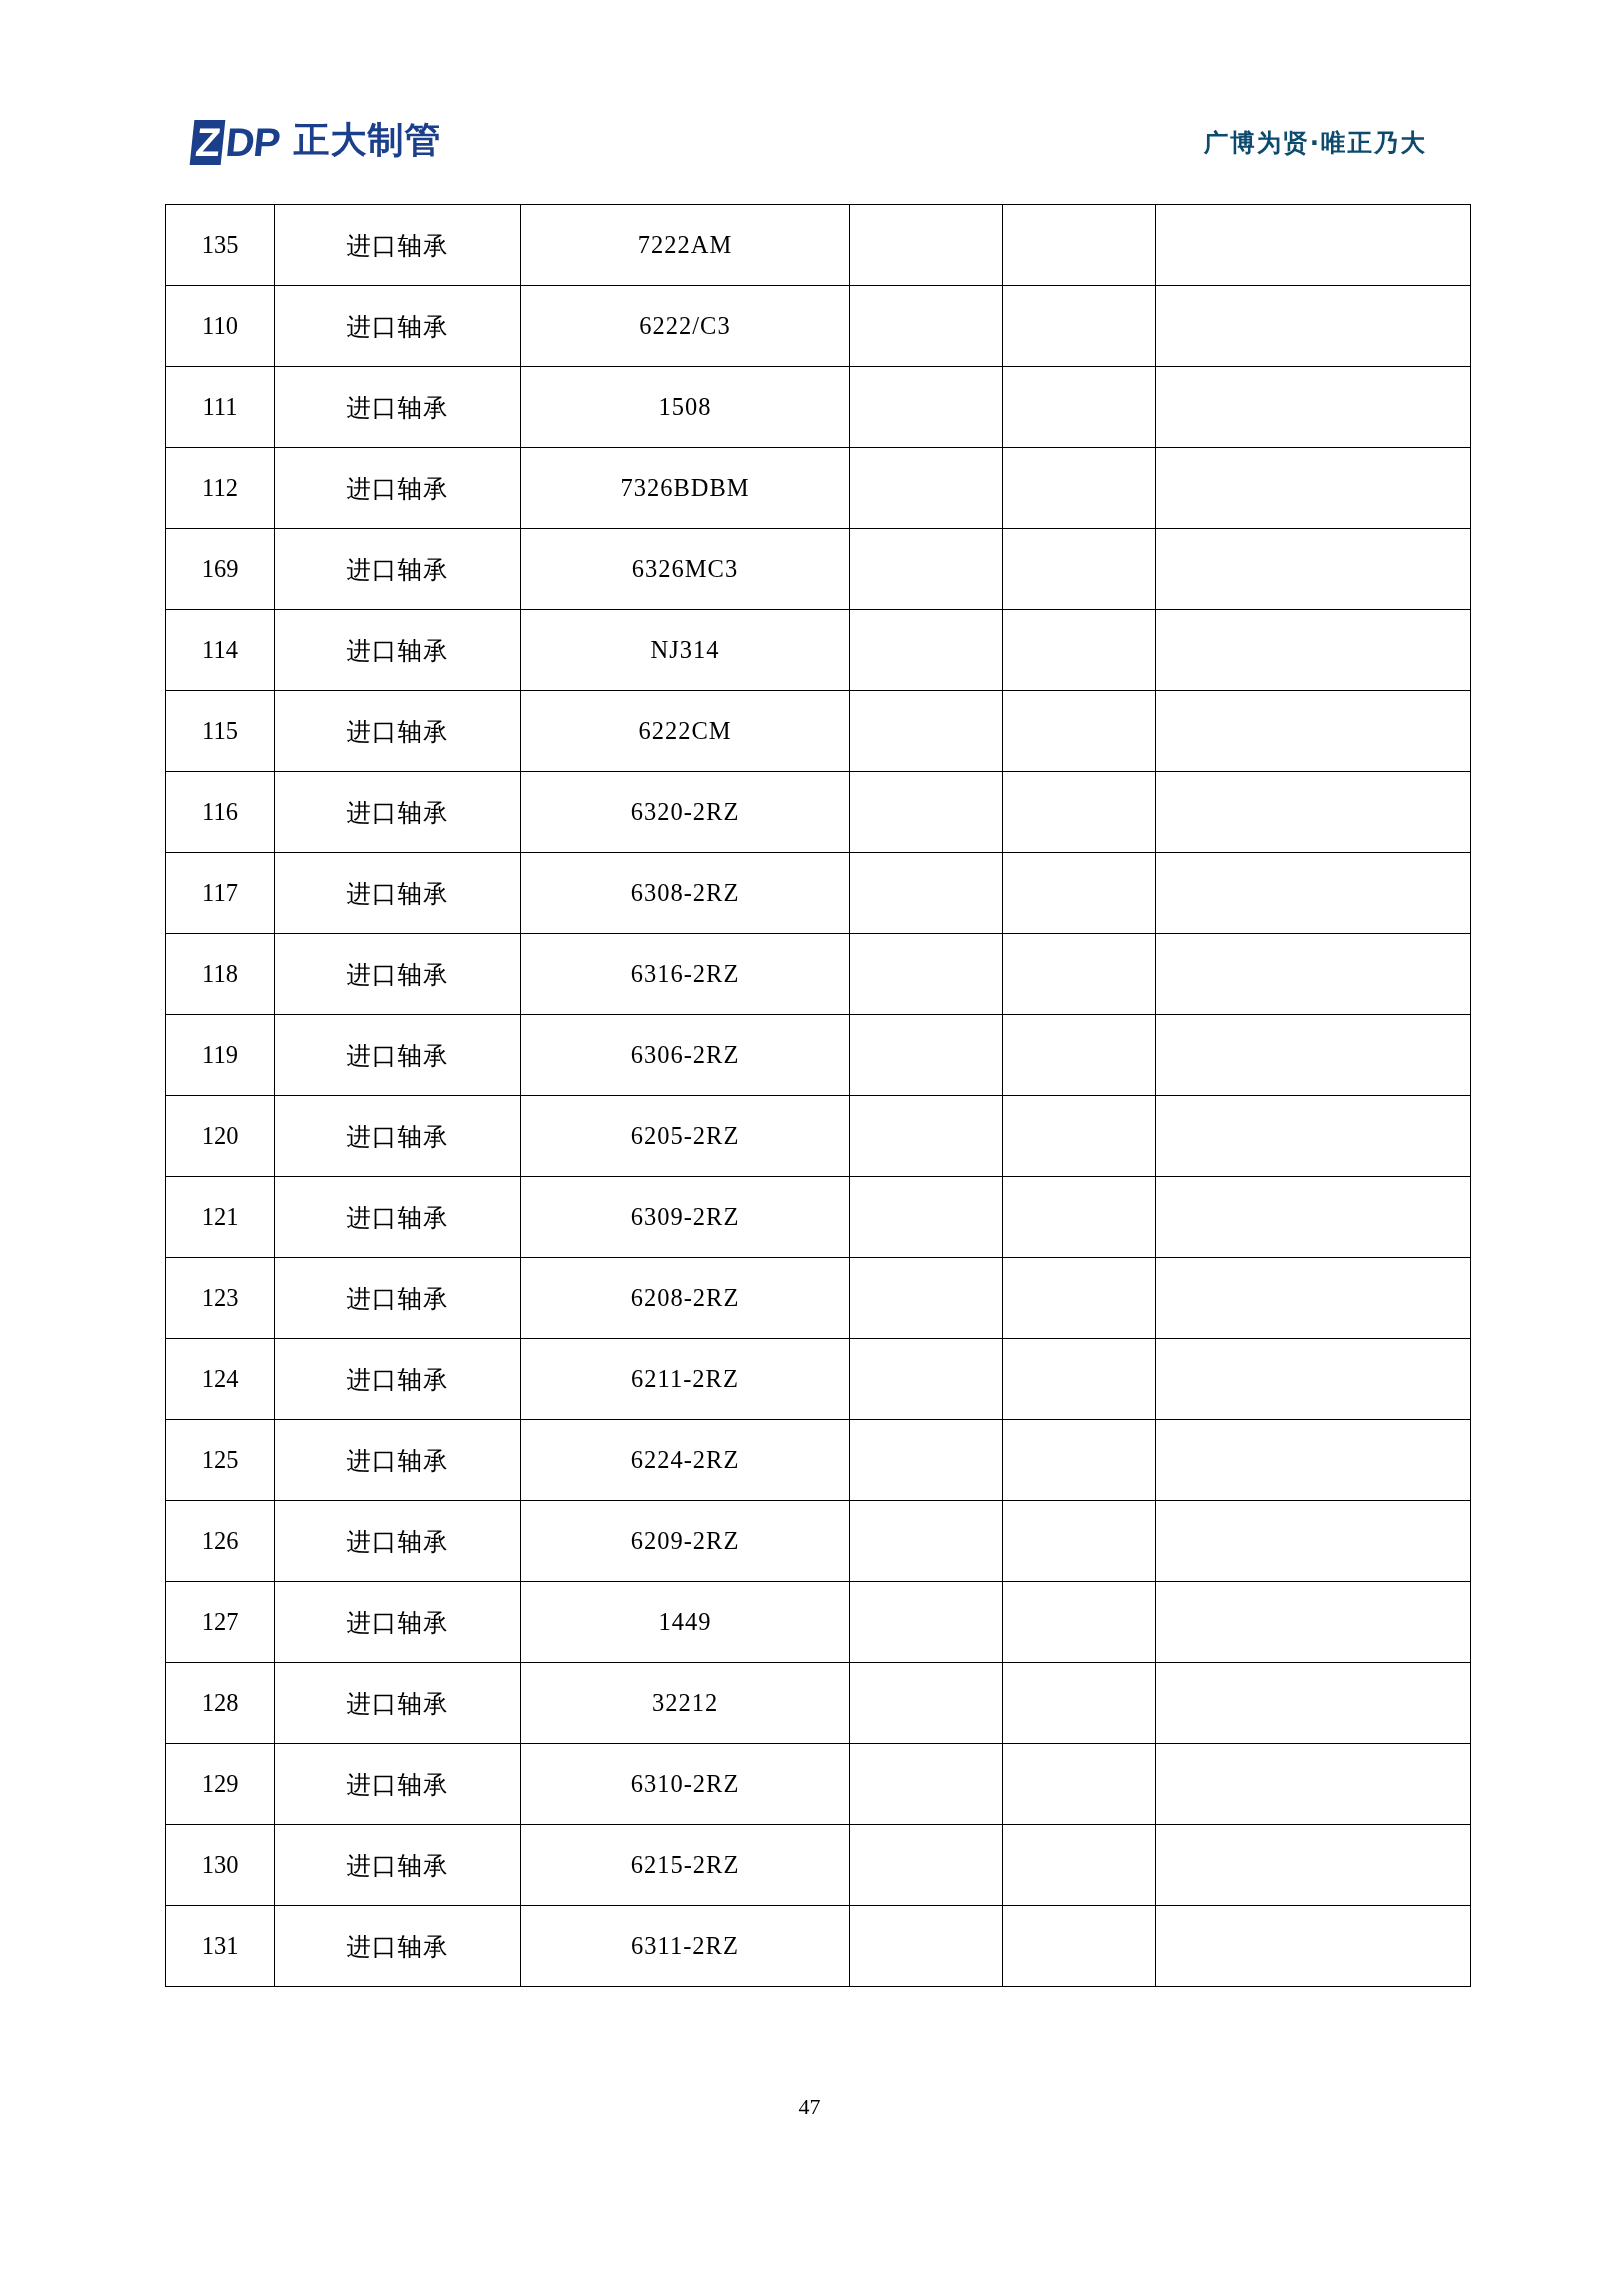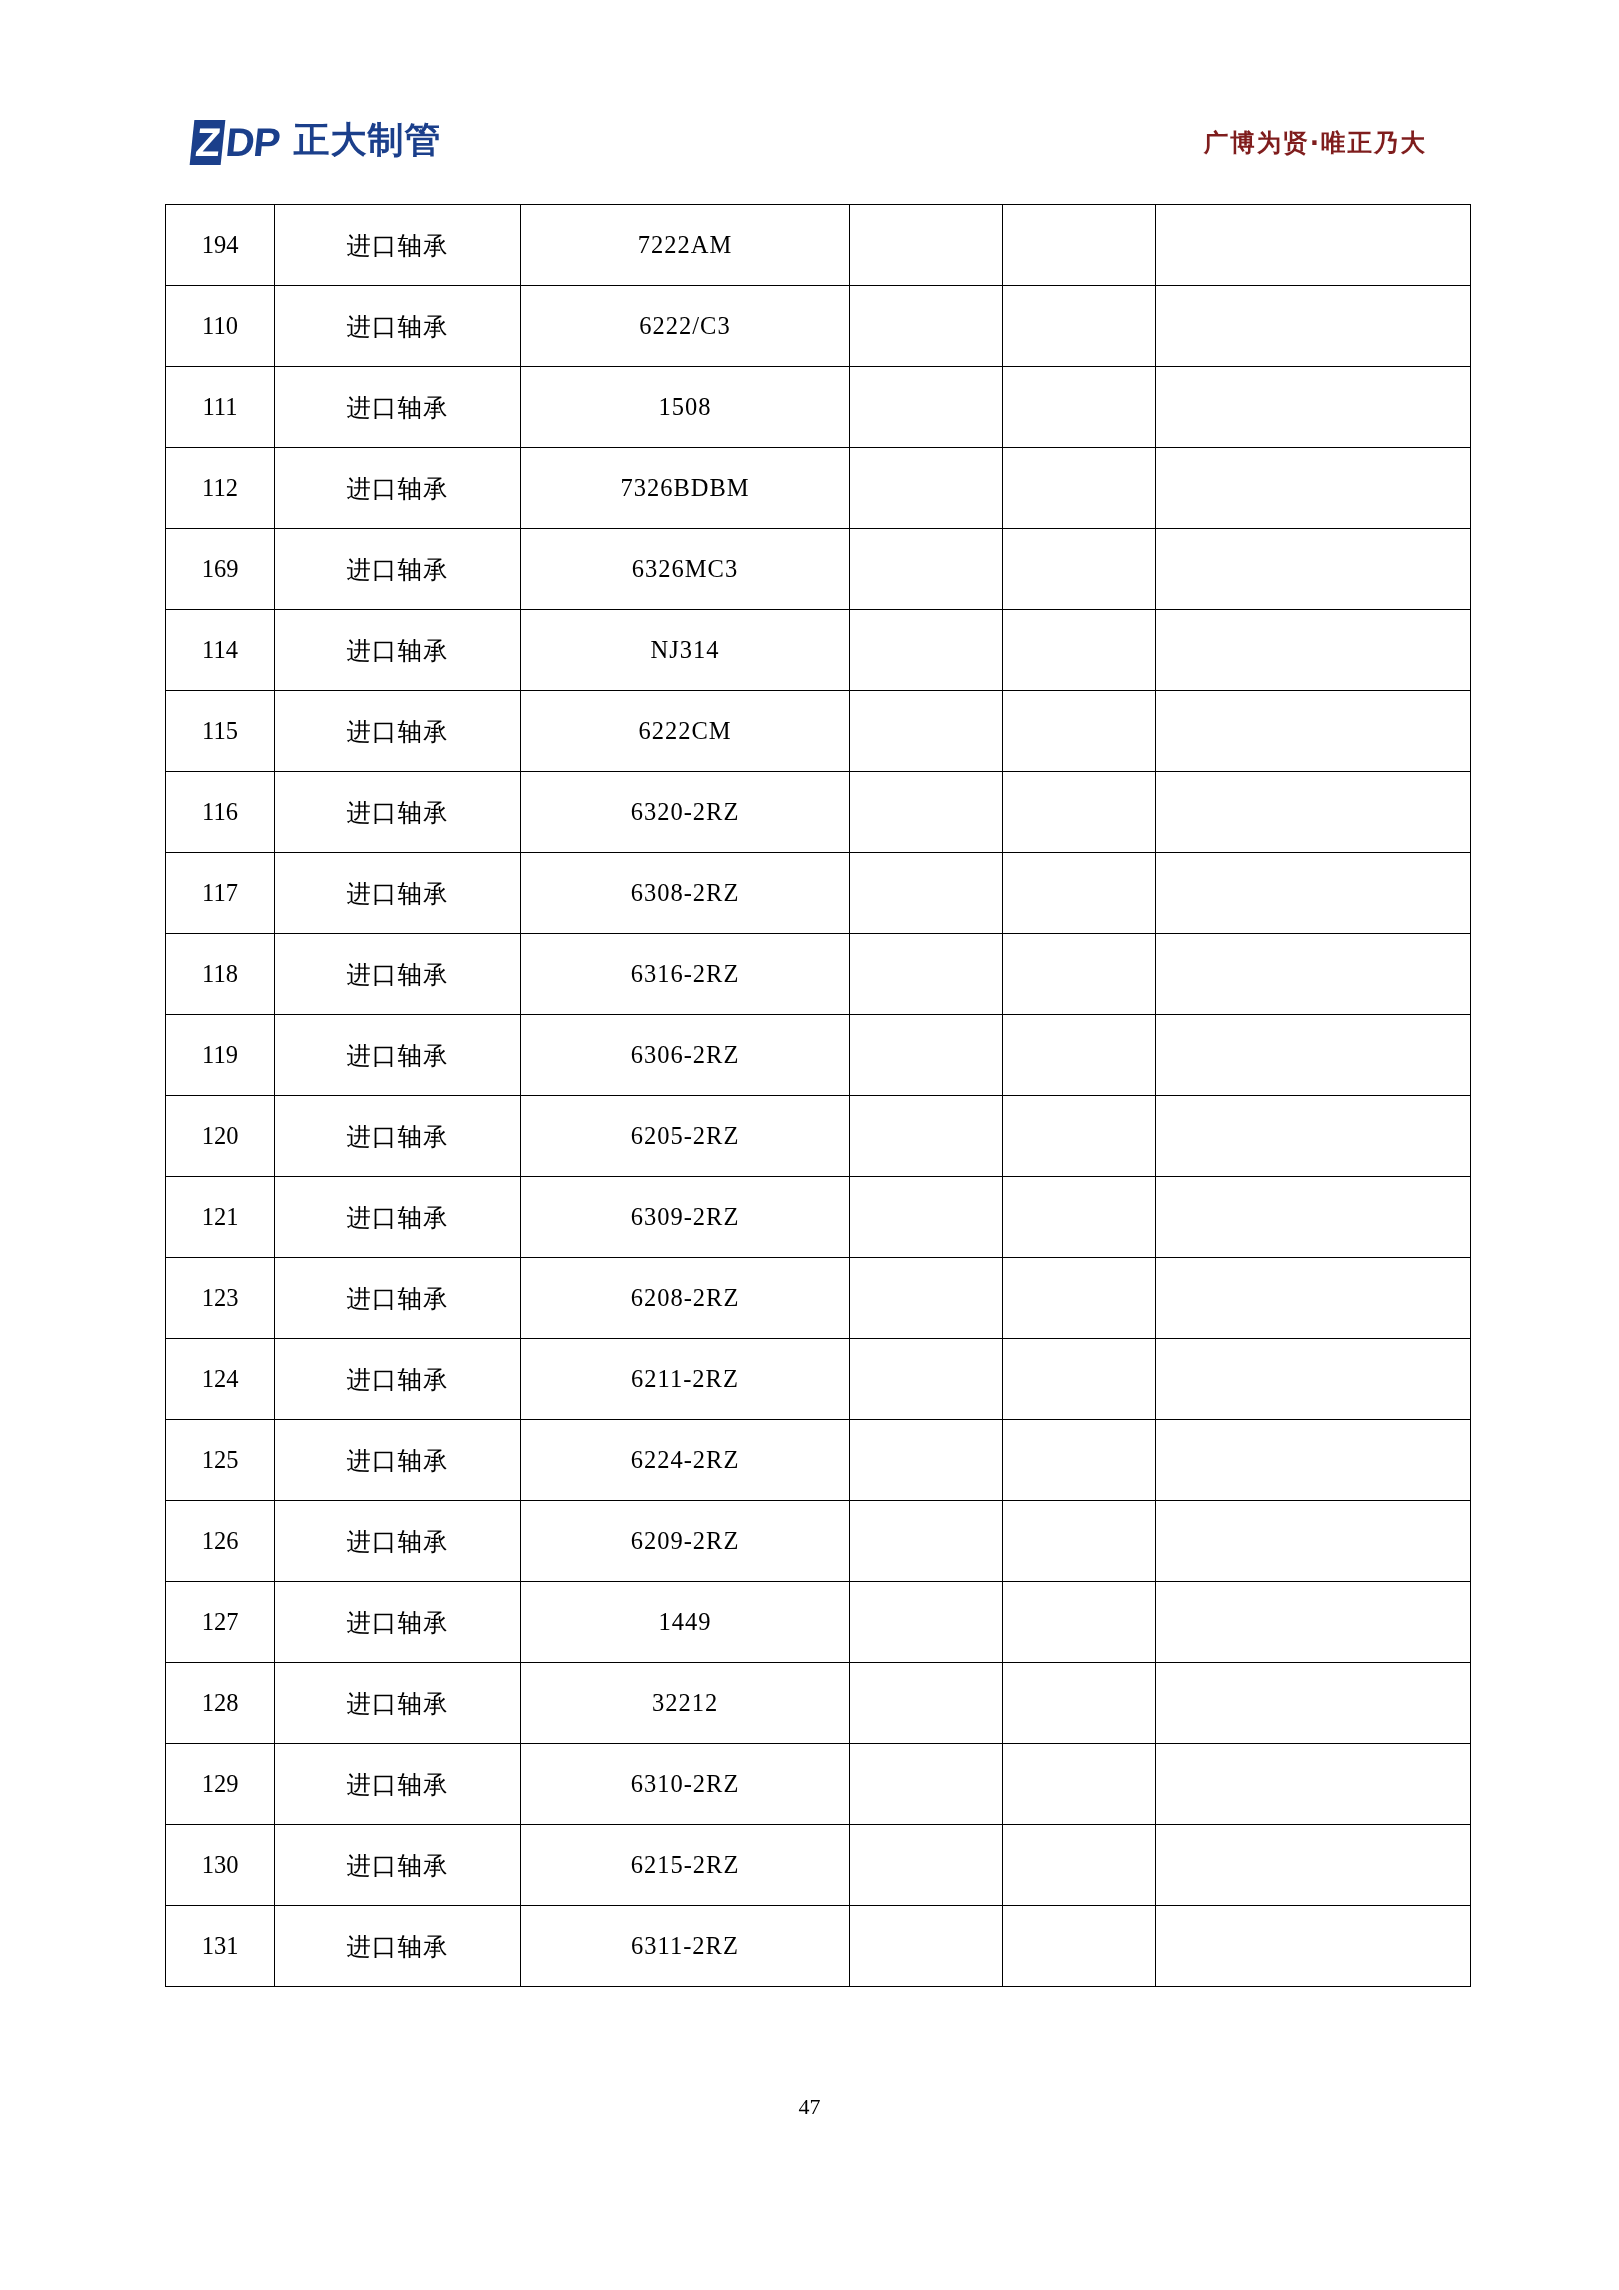--- a/index.html
+++ b/index.html
@@ -74,21 +74,21 @@
     position: relative;
     top: -2px;
   }
   .slogan {
     position: absolute;
     right: 192px;
     top: 9.8px;
     font-family: "DejaVu Sans", sans-serif;
     font-weight: bold;
     font-size: 24.5px;
-    color: #7f1d1d;
+    color: #0c4a6e;
     letter-spacing: 2px;
   }
 
   
   .table-wrap {
     position: absolute;
     top: 204px;
     left: 165px;
     width: 1299px;
   }
@@ -138,21 +138,21 @@
       <span class="logo-cn">正大制管</span>
     </div>
     <div class="slogan">广博为贤·唯正乃大</div>
   </div>
 
   <div class="table-wrap">
     <table class="parts">
       <tbody>
 
         <tr>
-          <td class="c-index">194</td>
+          <td class="c-index">135</td>
           <td class="c-name">进口轴承</td>
           <td class="c-model">7222AM</td>
           <td class="c-e1"></td>
           <td class="c-e2"></td>
           <td class="c-e3"></td>
         </tr>
 
         <tr>
           <td class="c-index">110</td>
           <td class="c-name">进口轴承</td>

